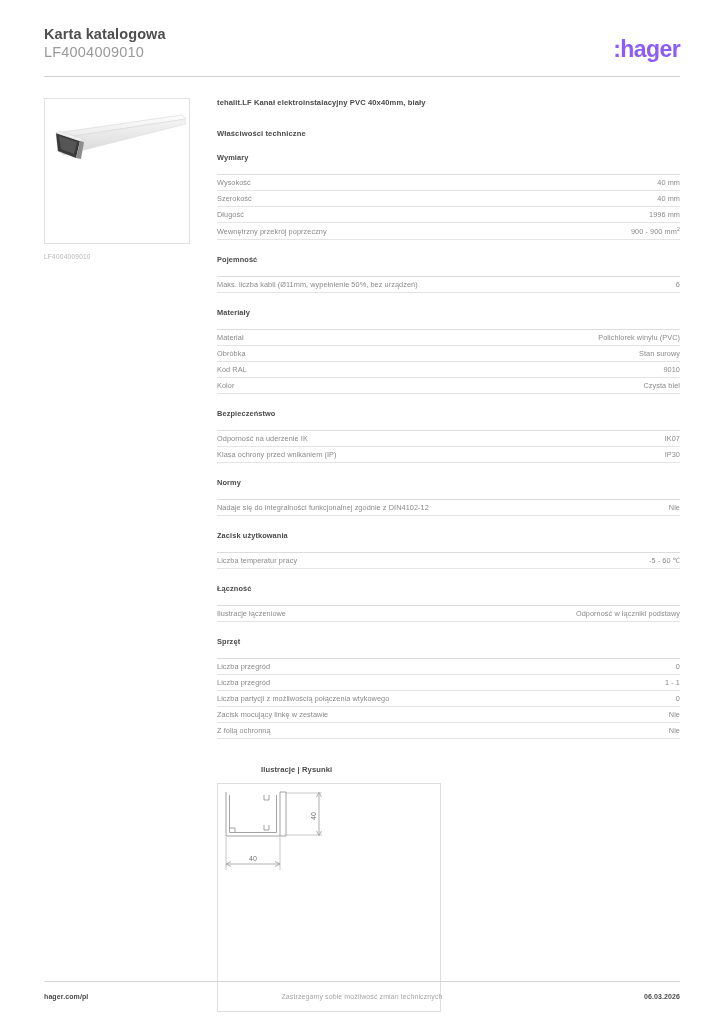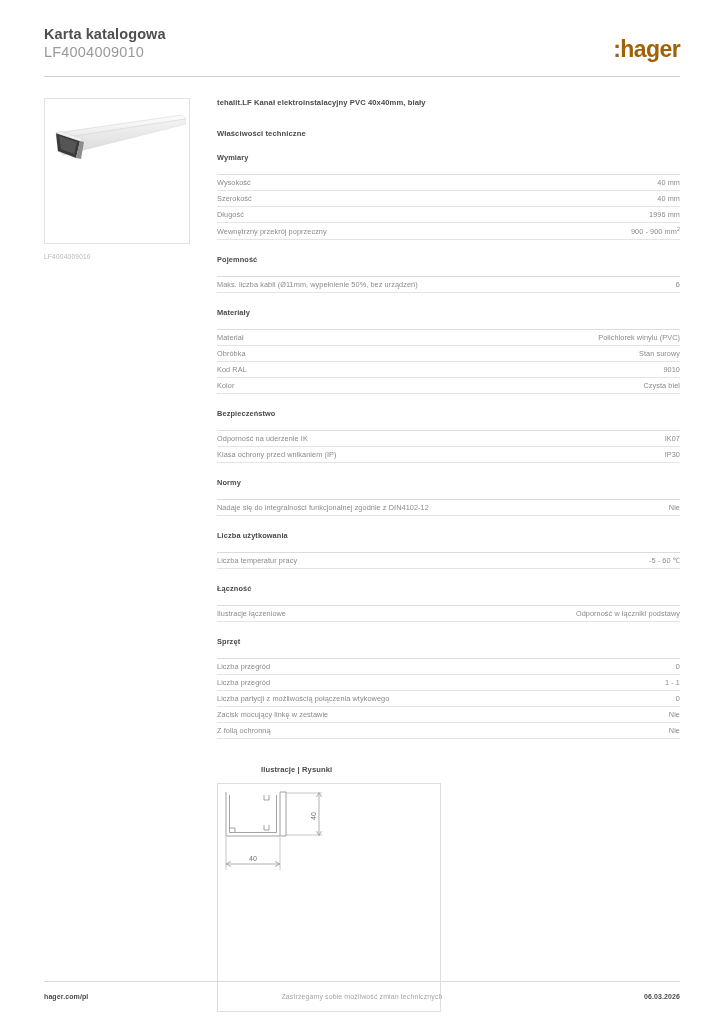--- a/index.html
+++ b/index.html
@@ -175,21 +175,21 @@
 </head>
 <body>
 
 <div class="page">
 
   <div class="header">
     <div class="header-titles">
       <div class="doc-title">Karta katalogowa</div>
       <div class="doc-ref">LF4004009010</div>
     </div>
-    <div class="logo" style="color: #a16207;">:hager</div>
+    <div class="logo" style="color: #8b5cf6;">:hager</div>
   </div>
   <div class="header-rule"></div>
 
   <div class="content">
 
     <div class="left-col">
       <div class="product-figure">
         <svg class="trunk" viewBox="0 0 136 58">
           <defs>
             <linearGradient id="bodyTop" x1="0" y1="0" x2="0" y2="1">
@@ -280,21 +280,21 @@
             </div>
           </div>
           <div class="group">
             <div class="group-head">Normy</div>
             <div class="row">
               <div class="row-label">Nadaje się do integralności funkcjonalnej zgodnie z DIN4102-12</div>
               <div class="row-value">Nie</div>
             </div>
           </div>
           <div class="group">
-            <div class="group-head">Liczba użytkowania</div>
+            <div class="group-head">Zacisk użytkowania</div>
             <div class="row">
               <div class="row-label">Liczba temperatur pracy</div>
               <div class="row-value">-5 - 60 ℃</div>
             </div>
           </div>
           <div class="group">
             <div class="group-head">Łączność</div>
             <div class="row">
               <div class="row-label">Ilustracje łączeniowe</div>
               <div class="row-value">Odporność w łączniki podstawy</div>

